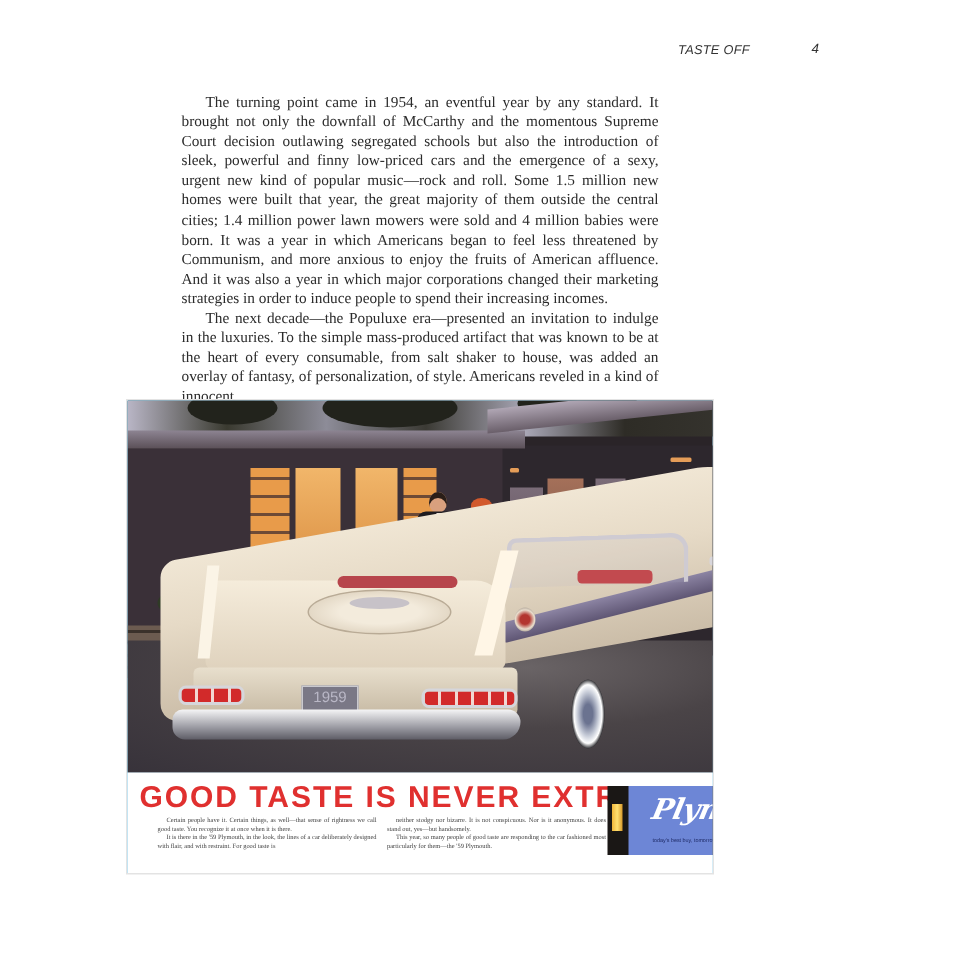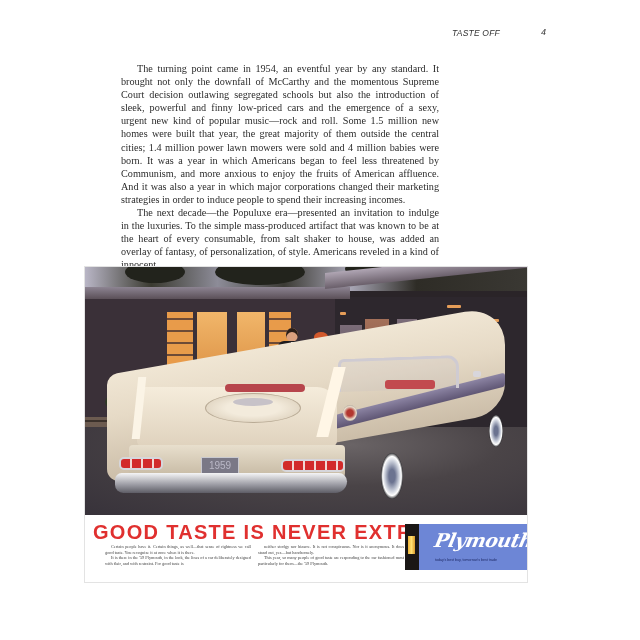--- a/index.html
+++ b/index.html
@@ -18,21 +18,21 @@
     font-size: 9px; font-style: italic; letter-spacing: 3px; color: #333;
   }
   .body-text {
     position: absolute; top: 62px; left: 121px; width: 318px;
     font-size: 10.2px; line-height: 13.1px; text-align: justify; color: #2b2b2b;
   }
   .body-text p { margin: 0; text-indent: 16px; font-family: Liberation Serif, serif; }
 
   
   .ad {
-    position: absolute; left: 85px; top: 267px; width: 442px; height: 315px;
+    position: absolute; left: 85px; top: 267px; width: 390px; height: 315px;
     background: #7dd3fc; box-shadow: 0 0 0 1px #e3e3e3; overflow: hidden;
   }
   .ad-photo {
     position: absolute; left: 0; top: 0; width: 442px; height: 248px;
     background: #2a2428; overflow: hidden;
   }
   .sky { position: absolute; left: 0; top: 0; width: 442px; height: 24px;
          background: linear-gradient(90deg,#b9b6c6 0%,#3a3a30 15%,#8d8c98 30%,#3b3a34 45%,#a9a7b6 60%,#2e2c26 75%,#3a3833 100%); }
   .tree { position:absolute; border-radius:50%; background:#22231c; }
   .roof-left { position:absolute; left:0; top:20px; width:265px; height:12px;

